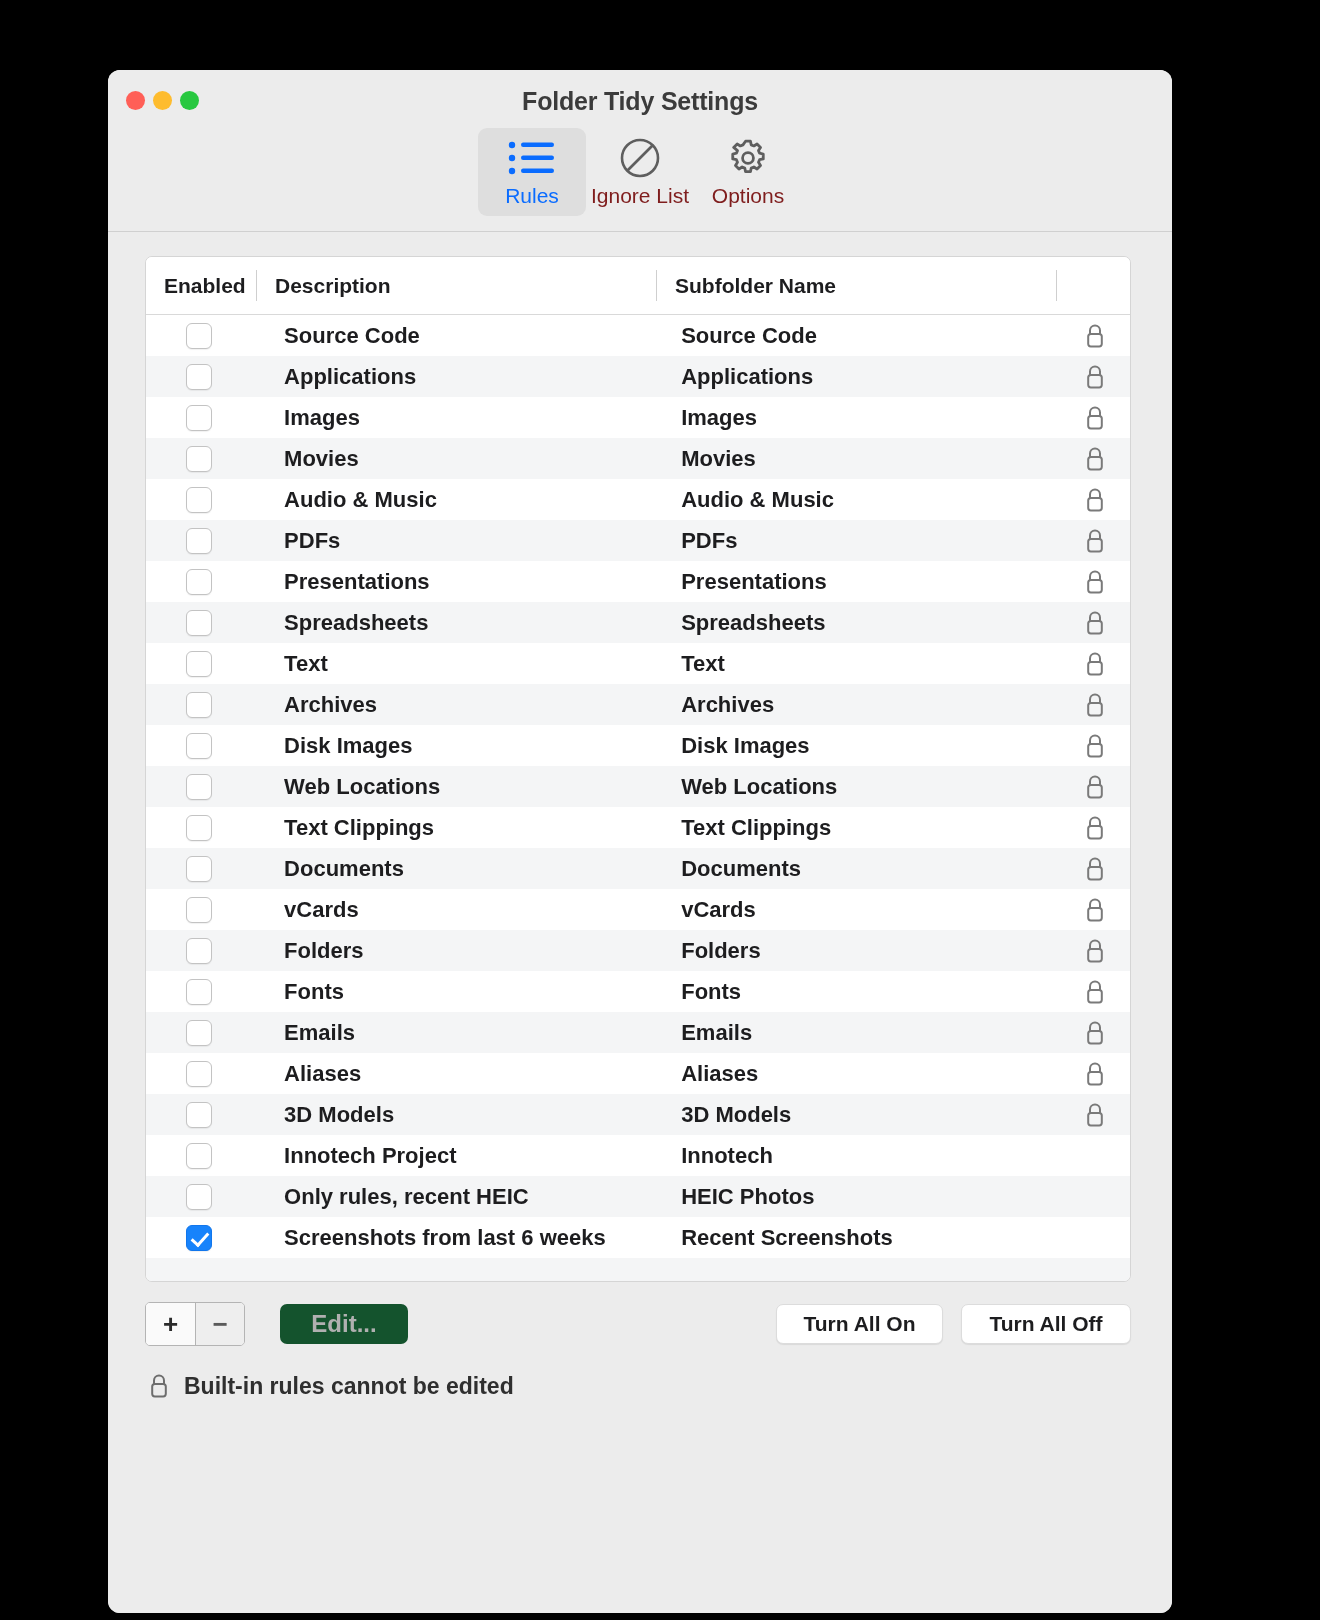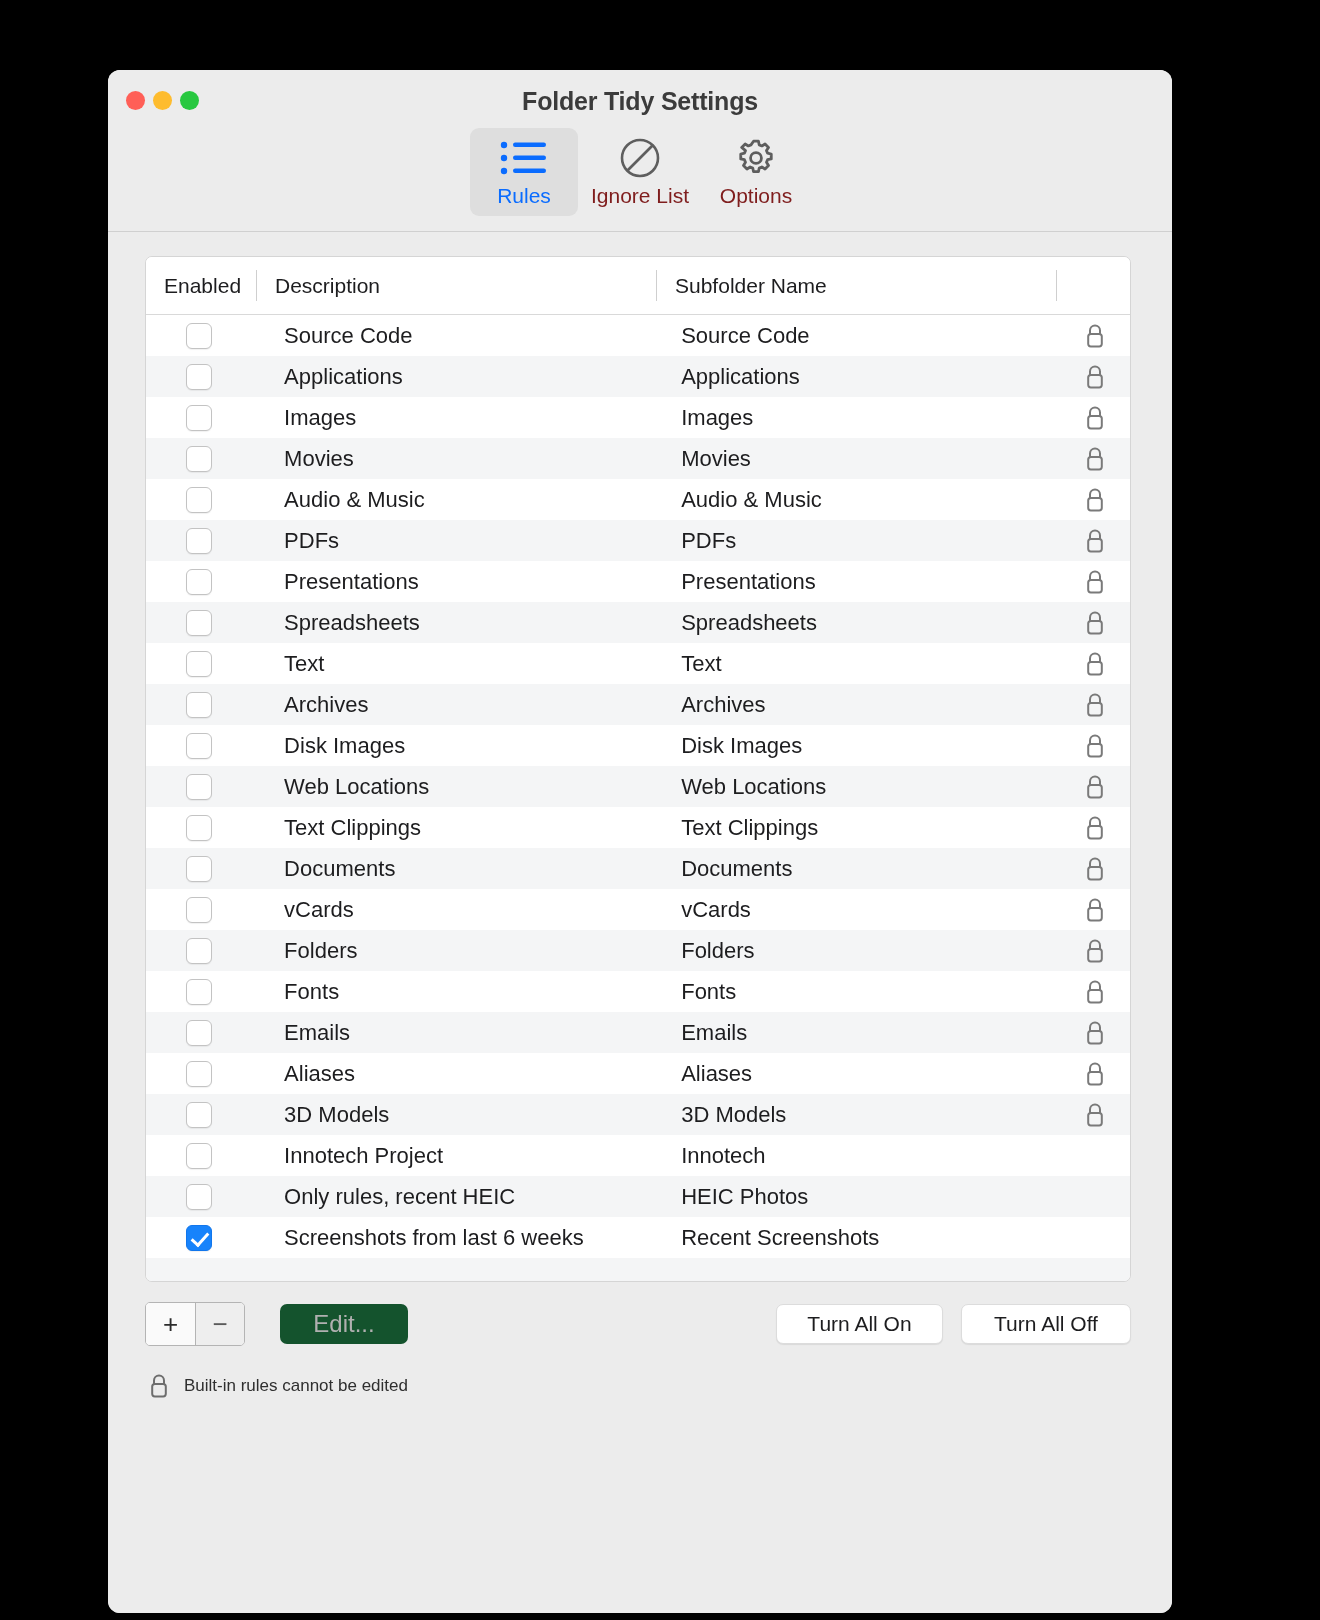--- a/index.html
+++ b/index.html
@@ -60,21 +60,21 @@
   }
 
   
   #toolbar {
     position: absolute;
     top: 58px;
     left: 0; right: 0;
     display: flex;
     justify-content: center;
     align-items: flex-start;
-    gap: 8px;
+    gap: 0px;
   }
   .tab {
     width: 108px;
     padding: 10px 0 8px 0;
     border-radius: 9px;
     display: flex;
     flex-direction: column;
     align-items: center;
     gap: 6px;
     cursor: default;
@@ -90,20 +90,21 @@
     font-size: 21px;
     color: #7f1d1d;
   }
   .tab.active .tab-label { color: #0a6cff; }
 
   
   #content {
     position: relative;
     height: calc(100% - 162px);
     background: #ececec;
+    font-weight: bold;
   }
 
   
   #table-wrap {
     position: absolute;
     left: 37px;
     top: 24px;
     width: 986px;
     height: 1026px;
     background: #ffffff;
@@ -278,21 +279,21 @@
   
   #footer-note {
     position: absolute;
     left: 40px;
     top: 1140px;
     display: flex;
     align-items: center;
     gap: 14px;
   }
   #footer-note .note-text {
-    font-size: 17px;
+    font-size: 23px;
     color: #2f2f2f;
   }
 
   svg { display: block; }
 </style>
 </head>
 <body>
 
 <div id="window">
 

